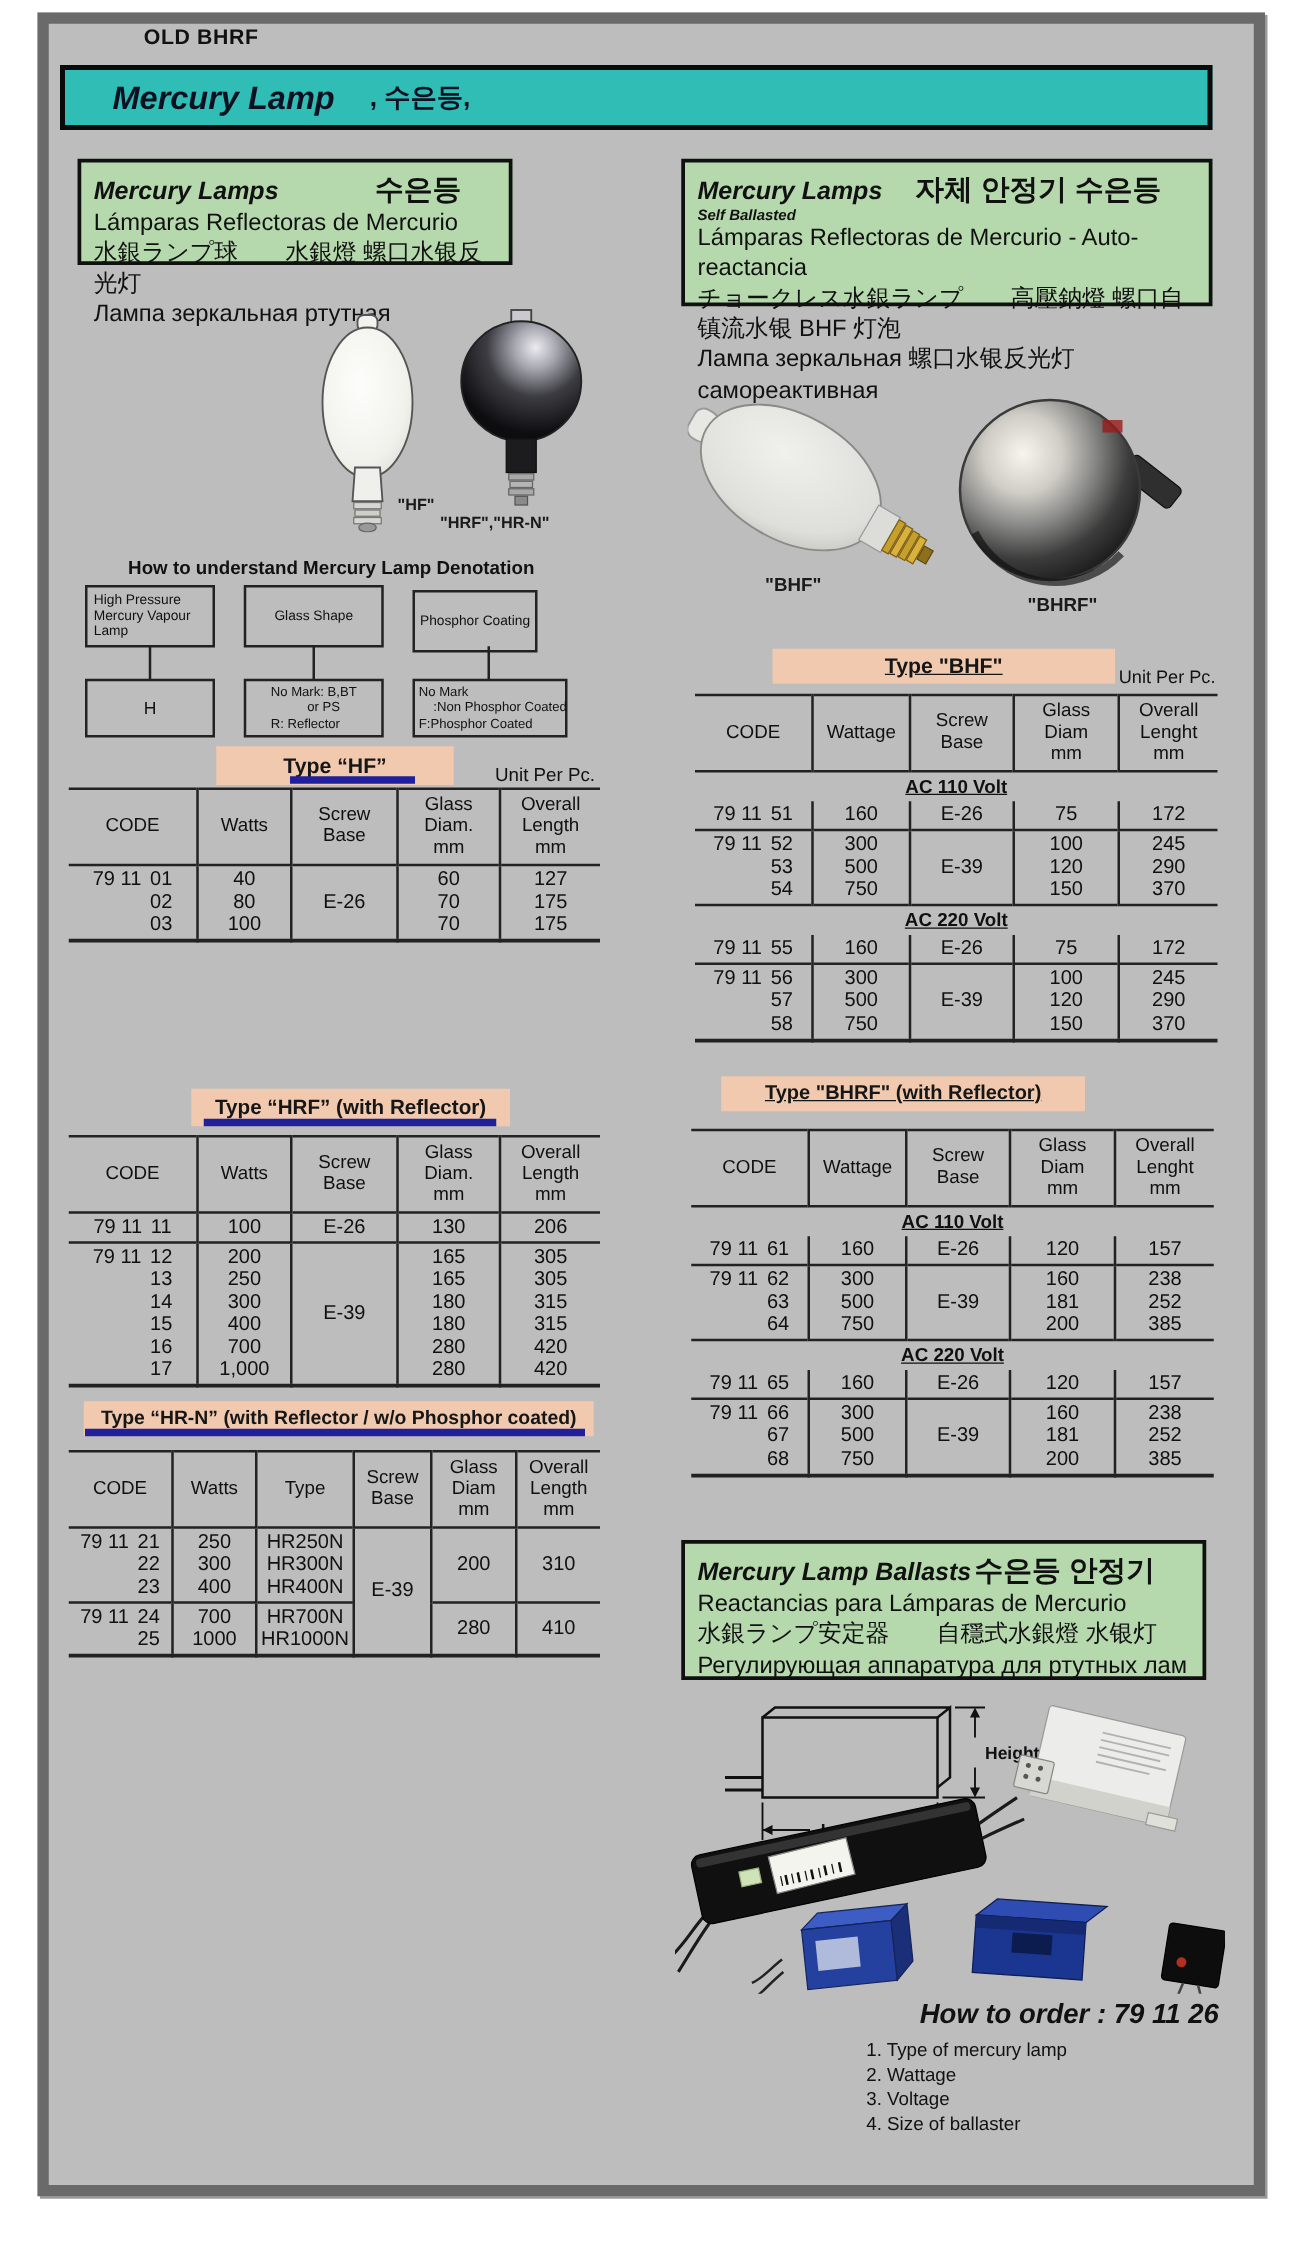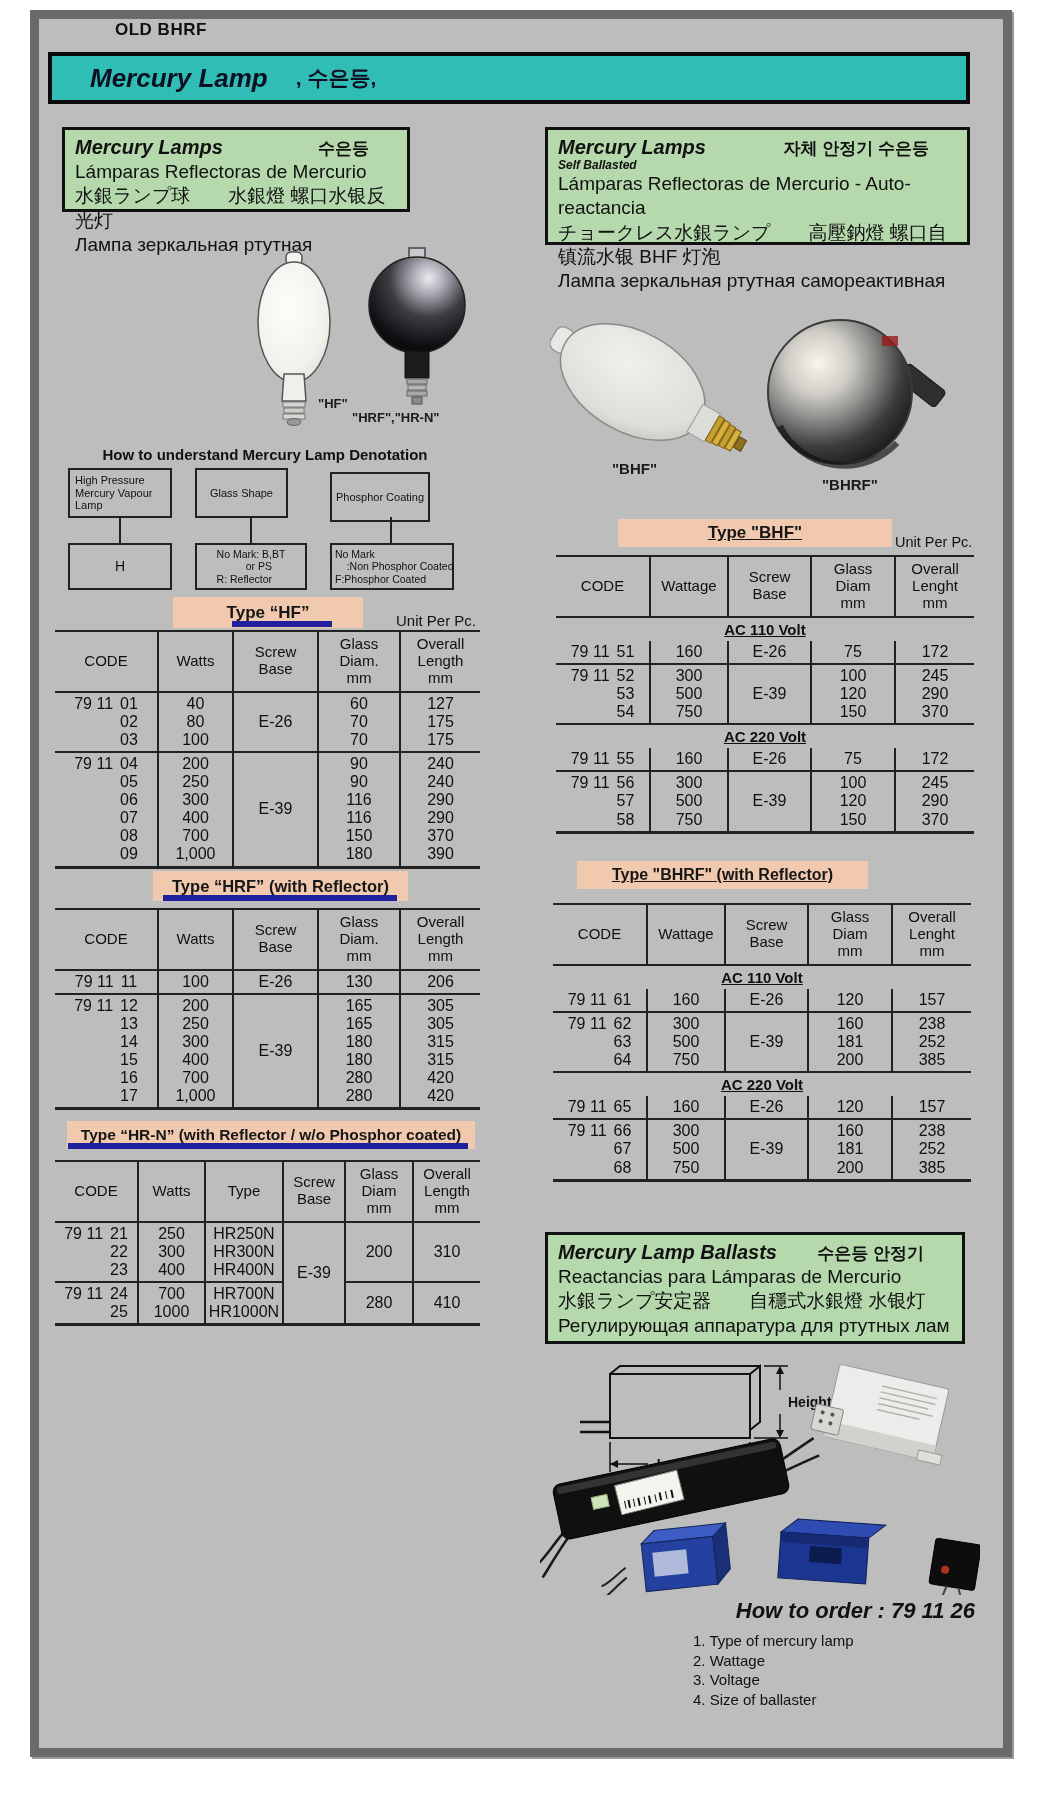--- a/index.html
+++ b/index.html
@@ -29,39 +29,39 @@
   }
   #banner .t1{font-size:26px;font-weight:bold;font-style:italic;color:#0d1020;}
   #banner .t2{font-size:21px;font-weight:bold;color:#0d1020;margin-left:28px;}
 
   .green-box{
     background:#b5d8ac;border:3px solid #101010;box-sizing:border-box;
     padding:6px 10px 4px 10px;
   }
   .green-box .trow{display:flex;align-items:baseline;}
   .green-box .title{font-size:20px;font-weight:bold;font-style:italic;}
-  .green-box .kor{font-size:17px;font-weight:bold;margin-left:auto;margin-right:28px;}
+  .green-box .kor{font-size:23px;font-weight:bold;margin-left:auto;margin-right:28px;}
   .green-box .sub{font-size:12px;font-weight:bold;font-style:italic;margin-top:-2px;}
   .green-box .ln{font-size:19px;line-height:1.28;}
 
   #left-header{left:62px;top:127px;width:348px;height:85px;}
   #right-header{left:545px;top:127px;width:425px;height:118px;}
   #ballast-header{left:545px;top:1232px;width:420px;height:112px;}
 
   .lamp-label{font-size:13px;font-weight:bold;color:#1a1a1a;}
 
   
   #deno-title{left:55px;top:446px;width:420px;text-align:center;font-size:15px;font-weight:bold;}
   .dbox{
     border:2px solid #222;box-sizing:border-box;
     display:flex;align-items:center;justify-content:center;
     font-size:11px;line-height:1.18;white-space:pre;text-align:left;
   }
   #dbox-t1{left:68px;top:468px;width:104px;height:50px;justify-content:flex-start;padding-left:5px;}
-  #dbox-t2{left:195px;top:468px;width:93px;height:50px;}
+  #dbox-t2{left:195px;top:468px;width:112px;height:50px;}
   #dbox-t3{left:330px;top:472px;width:100px;height:50px;}
   #dbox-b1{left:68px;top:543px;width:104px;height:47px;font-size:14px;}
   #dbox-b2{left:195px;top:543px;width:112px;height:47px;font-size:10.5px;}
   #dbox-b3{left:330px;top:543px;width:124px;height:47px;font-size:10.5px;justify-content:flex-start;padding-left:3px;}
   .dline{width:2px;height:27px;background:#222;}
   #dline1{left:119px;top:517px;}
   #dline2{left:250px;top:517px;}
   #dline3{left:390px;top:517px;}
 
   
@@ -136,21 +136,21 @@
 </div>
 
 <div id="right-header" class="abs green-box">
   <div class="trow">
     <span class="title">Mercury Lamps</span>
     <span class="kor">자체 안정기 수은등</span>
   </div>
   <div class="sub">Self Ballasted</div>
   <div class="ln">Lámparas Reflectoras de Mercurio - Auto-reactancia</div>
   <div class="ln">チョークレス水銀ランプ　　高壓鈉燈 螺口自镇流水银 BHF 灯泡</div>
-  <div class="ln">Лампа зеркальная ртутная самореактивная</div>
+  <div class="ln">Лампа зеркальная 螺口水银反光灯 самореактивная</div>
 </div>
 
 <svg class="abs" style="left:252px;top:250px;" width="85" height="176" viewBox="0 0 85 176">
   <defs>
     <radialGradient id="g-hf" cx="42%" cy="38%" r="75%">
       <stop offset="0%" stop-color="#fdfdfb"></stop>
         <stop offset="70%" stop-color="#f1f1ec"></stop>
         <stop offset="100%" stop-color="#dcdcd6"></stop>
     </radialGradient>
   </defs>
@@ -234,47 +234,20 @@
           <td class="c-val">40
 80
 100</td>
           <td class="c-base">E-26</td>
           <td class="c-val">60
 70
 70</td>
           <td class="c-val">127
 175
 175</td>
-        </tr>
-        <tr class="grp sep">
-          <td class="c-code"><span class="pfx">79 11</span><span class="nums">04
-05
-06
-07
-08
-09</span></td>
-          <td class="c-val">200
-250
-300
-400
-700
-1,000</td>
-          <td class="c-base">E-39</td>
-          <td class="c-val">90
-90
-116
-116
-150
-180</td>
-          <td class="c-val">240
-240
-290
-290
-370
-390</td>
         </tr>
       </tbody>
     </table>
   </div>
 
 <div id="strip-hrf" class="abs type-strip">Type “HRF” (with Reflector)</div>
 <div id="bar-hrf" class="abs navy-bar"></div>
 <div id="tbl-hrf" class="tblwrap w5">
     <table class="cat">
       <colgroup>

